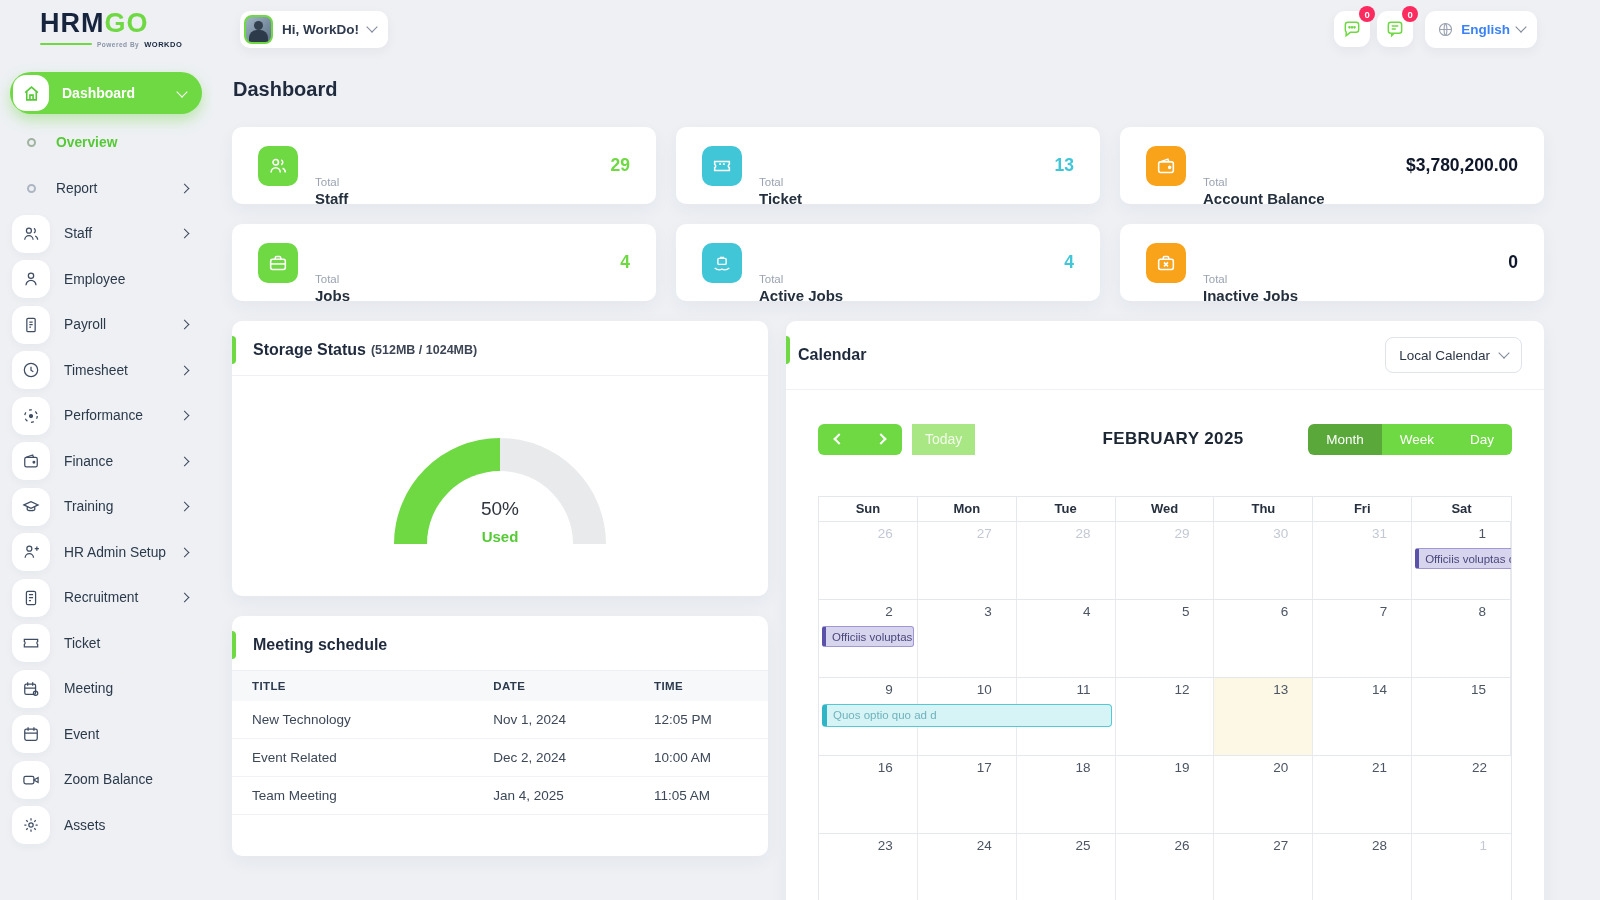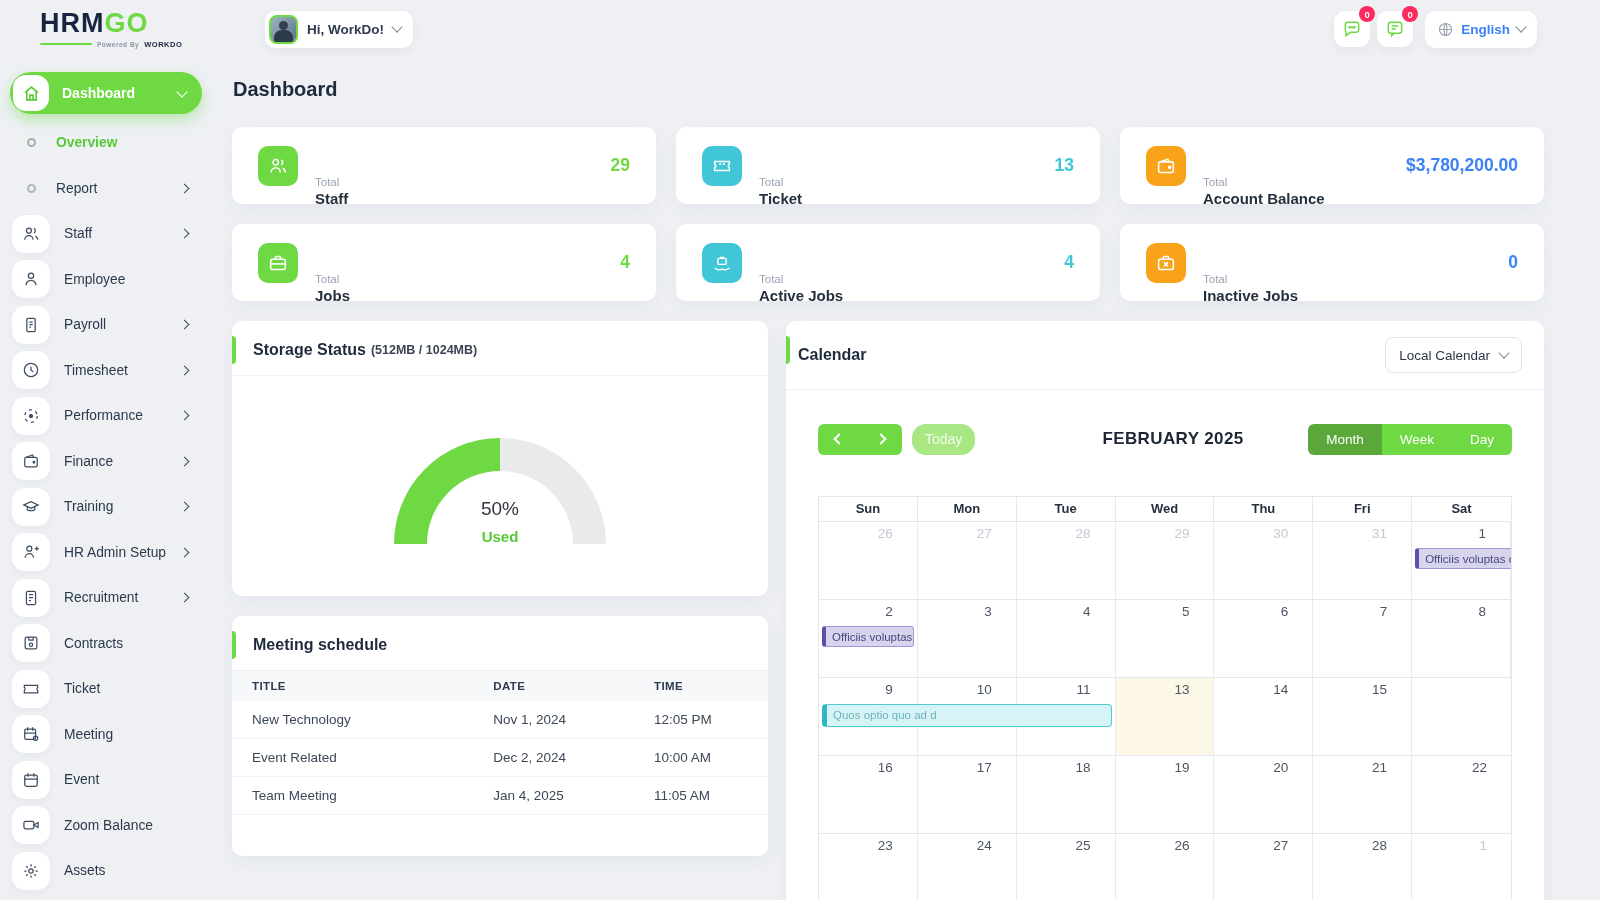--- a/index.html
+++ b/index.html
@@ -4,21 +4,21 @@
 <style>
   * { margin:0; padding:0; box-sizing:border-box; }
   html,body { width:1600px; height:900px; overflow:hidden; }
   body {
     font-family:"Liberation Sans", sans-serif;
     background:#eef0f4;
     color:#25303e;
     position:relative;
   }
   
-  .topbar { height:58px; display:flex; align-items:center; position:relative; z-index:5;gap:25px; }
+  .topbar { height:58px; display:flex; align-items:center; position:relative; z-index:5; }
   .logo-wrap { width:212px; padding-left:40px; flex:0 0 auto; }
   .logo-main { font-size:27px; font-weight:bold; letter-spacing:1px; line-height:1; }
   .logo-hrm { color:#16243d; }
   .logo-go { color:#6fd943; }
   .logo-sub { display:flex; align-items:center; gap:5px; margin-top:3px; }
   .logo-line { width:52px; height:2px; background:#6fd943; border-radius:2px; }
   .logo-powered { font-size:6.5px; font-weight:bold; color:#8a94a6; letter-spacing:.5px; }
   .logo-workdo { font-size:7.5px; font-weight:bold; color:#16243d; letter-spacing:.5px; }
   .user-chip { margin-left:28px; background:#fff; border-radius:10px; height:37px; display:flex; align-items:center; gap:9px; padding:4px 12px 4px 4px; box-shadow:0 4px 12px rgba(30,40,60,.05); cursor:pointer; }
   .avatar { width:29px; height:29px; border-radius:8px; border:2px solid #6fd943; background:linear-gradient(135deg,#9fb4c4,#5c7186); position:relative; overflow:hidden; }
@@ -54,21 +54,21 @@
   .stat-card .tile { width:40px; height:40px; border-radius:10px; display:flex; align-items:center; justify-content:center; flex:0 0 auto; }
   .stat-card .txt { margin-left:17px;margin-top:48px; }
   .stat-card .t-top { font-size:11.5px; color:#9aa3b2; }
   .stat-card .t-main { font-size:15px; font-weight:bold; color:#25303e; margin-top:2px; }
   .stat-card .value { margin-left:auto; font-size:17.5px; font-weight:bold; }
   .stat-card.green .tile { background:#6fd943; }
   .stat-card.green .value { color:#6fd943; }
   .stat-card.teal .tile { background:#41c6d8; }
   .stat-card.teal .value { color:#41c6d8; }
   .stat-card.orange .tile { background:#f9a31a; }
-  .stat-card.orange .value { color:#3b82f6; }
+  .stat-card.orange .value { color:#0f172a; }
   
   .lower { display:flex; gap:18px; margin-top:20px; align-items:flex-start; }
   .col-left { width:536px; flex:0 0 auto; }
   .col-right { flex:1; }
   .card { background:#fff; border-radius:10px; box-shadow:0 6px 18px rgba(40,50,70,.05); position:relative; overflow:hidden; }
   .card-head { display:flex; align-items:center; padding:20px 20px 16px 21px; border-bottom:1px solid #eef0f3; position:relative; }
   .card-head::before { content:""; position:absolute; left:0; top:15px; width:4px; height:28px; background:#6fd943; border-radius:0 4px 4px 0; }
   .card-title { font-size:16px; font-weight:bold; color:#1f2a3d; }
   .card-title-sub { font-size:12.5px; font-weight:bold; color:#3c4554; margin-left:5px; }
   
@@ -88,21 +88,21 @@
   
   .cal-card { height:600px; }
   .cal-head { display:flex; align-items:center; padding:16px 22px 16px 12px; border-bottom:1px solid #eef0f3; position:relative; }
   .cal-head::before { content:""; position:absolute; left:0; top:15px; width:4px; height:28px; background:#6fd943; border-radius:0 4px 4px 0; }
   .cal-select { margin-left:auto; height:36px; border:1px solid #dfe3ea; border-radius:8px; background:#fff; display:flex; align-items:center; gap:10px; padding:0 13px; font-size:13.5px; color:#2b3646; cursor:pointer; }
   .cal-toolbar { margin:33px 32px 0; display:flex; align-items:center; position:relative; height:32px; }
   .nav-group { display:flex; background:#6fd943; border-radius:6px; overflow:hidden; height:31px; cursor:pointer; }
   .nav-btn { width:42px; display:flex; align-items:center; justify-content:center; }
   .nav-btn .chev-w { width:8px; height:8px; border-left:2px solid #fff; border-bottom:2px solid #fff; transform:rotate(45deg); }
   .nav-btn.next .chev-w { transform:rotate(225deg); }
-  .today-btn { margin-left:10px; height:31px; padding:0 13px; background:#a9e684; color:#f2fbea; border:none; border-radius:14px; font-size:14px; font-family:inherit; cursor:default; }
+  .today-btn { margin-left:10px; height:31px; padding:0 13px; background:#a9e684; color:#f2fbea; border:none; border-radius:0; font-size:14px; font-family:inherit; cursor:default; }
   .cal-month-title { position:absolute; left:16px; right:0; text-align:center; font-size:17px; font-weight:bold; color:#1c2733; letter-spacing:.4px; }
   .view-group { margin-left:auto; display:flex; height:31px; border-radius:6px; overflow:hidden; position:relative; z-index:1; }
   .view-btn { border:none; color:#fff; font-size:13.5px; font-family:inherit; padding:0 18px; background:#6fd943; cursor:pointer; }
   .view-btn.active { background:#5aa73a; }
   .cal-grid { margin:41px 32px 0; border:1px solid #e4e7ec; }
   .cal-dayrow { display:grid; grid-template-columns:repeat(7,1fr); border-bottom:1px solid #e4e7ec; }
   .cal-dayhead { font-size:13px; font-weight:bold; color:#27303f; text-align:center; padding:4px 0 5px; border-right:1px solid #e4e7ec; }
   .cal-dayhead:last-child { border-right:none; }
   .cal-week { display:grid; grid-template-columns:repeat(7,1fr); position:relative; height:78px; border-bottom:1px solid #e4e7ec; }
   .cal-week:last-child { border-bottom:none; }
@@ -270,30 +270,20 @@
       </div>
       <div class="side-item">
         <span class="tile">
           <svg class="ic" width="20" height="20" viewBox="0 0 24 24" fill="none" stroke="#3f4d63" stroke-width="1.5">
             <rect x="6.5" y="4" width="11" height="16" rx="1.8"></rect>
             <path d="M9.5 8h5M9.5 11.5h5M9.5 15h2.5"></path>
           </svg>
         </span>
         <span class="lbl">Recruitment</span>
         <span class="chev-r"></span>
-      </div>
-      <div class="side-item">
-        <span class="tile">
-          <svg class="ic" width="20" height="20" viewBox="0 0 24 24" fill="none" stroke="#3f4d63" stroke-width="1.5">
-            <rect x="5" y="5" width="14" height="14" rx="2"></rect>
-            <path d="M9.5 5v3.5h5V5"></path>
-            <circle cx="12" cy="14" r="2"></circle>
-          </svg>
-        </span>
-        <span class="lbl">Contracts</span>
       </div>
       <div class="side-item">
         <span class="tile">
           <svg class="ic" width="20" height="20" viewBox="0 0 24 24" fill="none" stroke="#3f4d63" stroke-width="1.5">
             <path d="M4 7.5h16v2.8a2 2 0 0 0 0 3.4v2.8H4v-2.8a2 2 0 0 0 0-3.4V7.5z"></path>
           </svg>
         </span>
         <span class="lbl">Ticket</span>
       </div>
       <div class="side-item">
@@ -548,20 +538,23 @@
               <div class="cal-week">
                 <div class="cal-cell">
                   <span class="num">9</span>
                 </div>
                 <div class="cal-cell">
                   <span class="num">10</span>
                 </div>
                 <div class="cal-cell">
                   <span class="num">11</span>
                 </div>
+                <div class="cal-cell">
+                  <span class="num">12</span>
+                </div>
                 <div class="cal-cell today">
                   <span class="num">13</span>
                 </div>
                 <div class="cal-cell">
                   <span class="num">14</span>
                 </div>
                 <div class="cal-cell">
                   <span class="num">15</span>
                 </div>
                 <div class="cal-event teal" style="left: calc(0% + 3px); width: calc(42.8571% - 7px);">Quos optio quo ad d</div>

